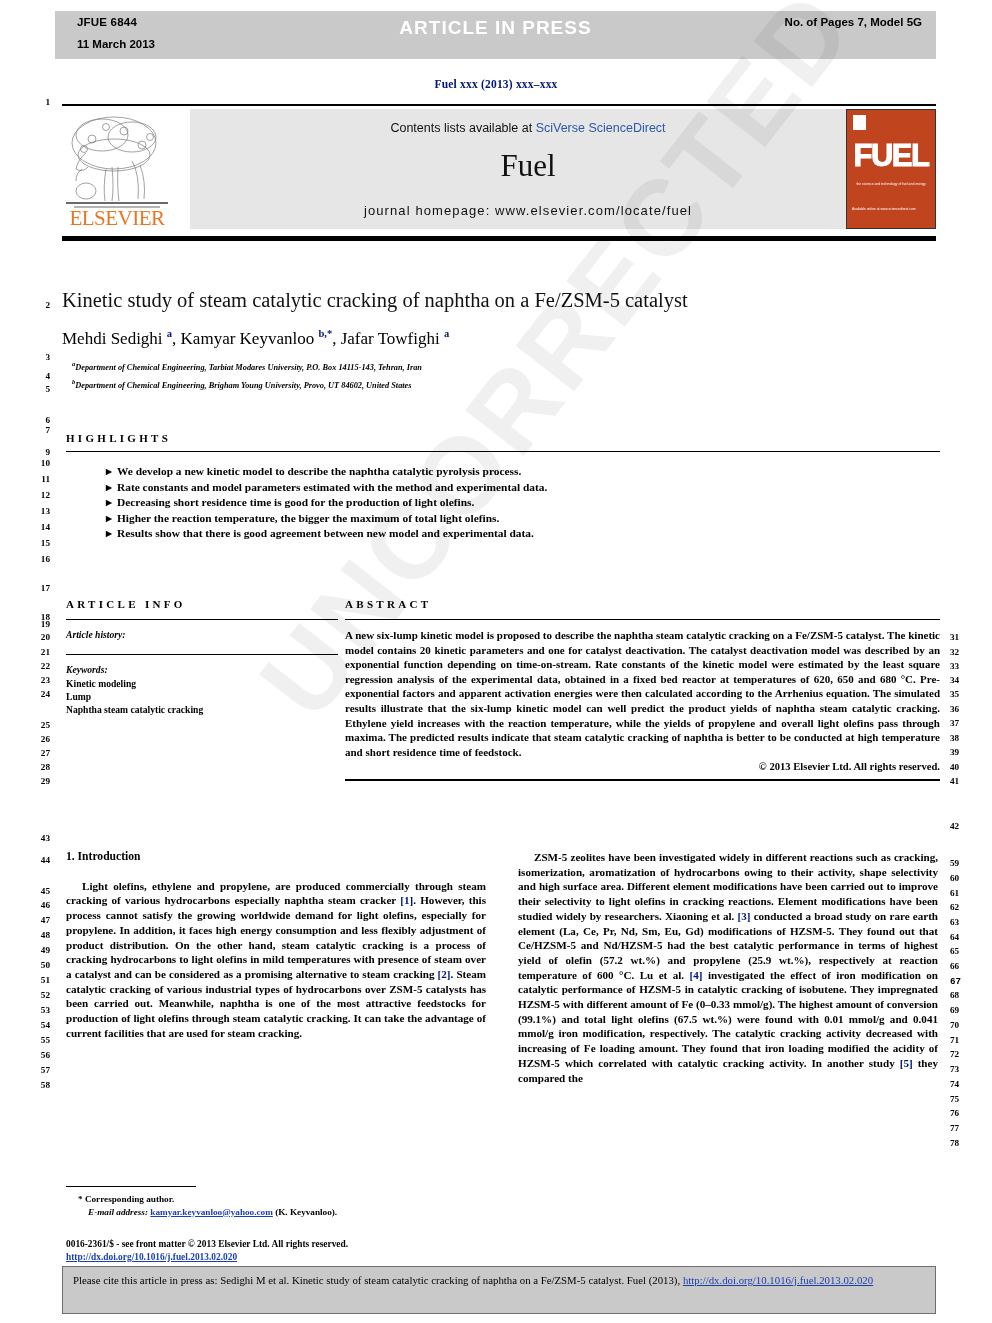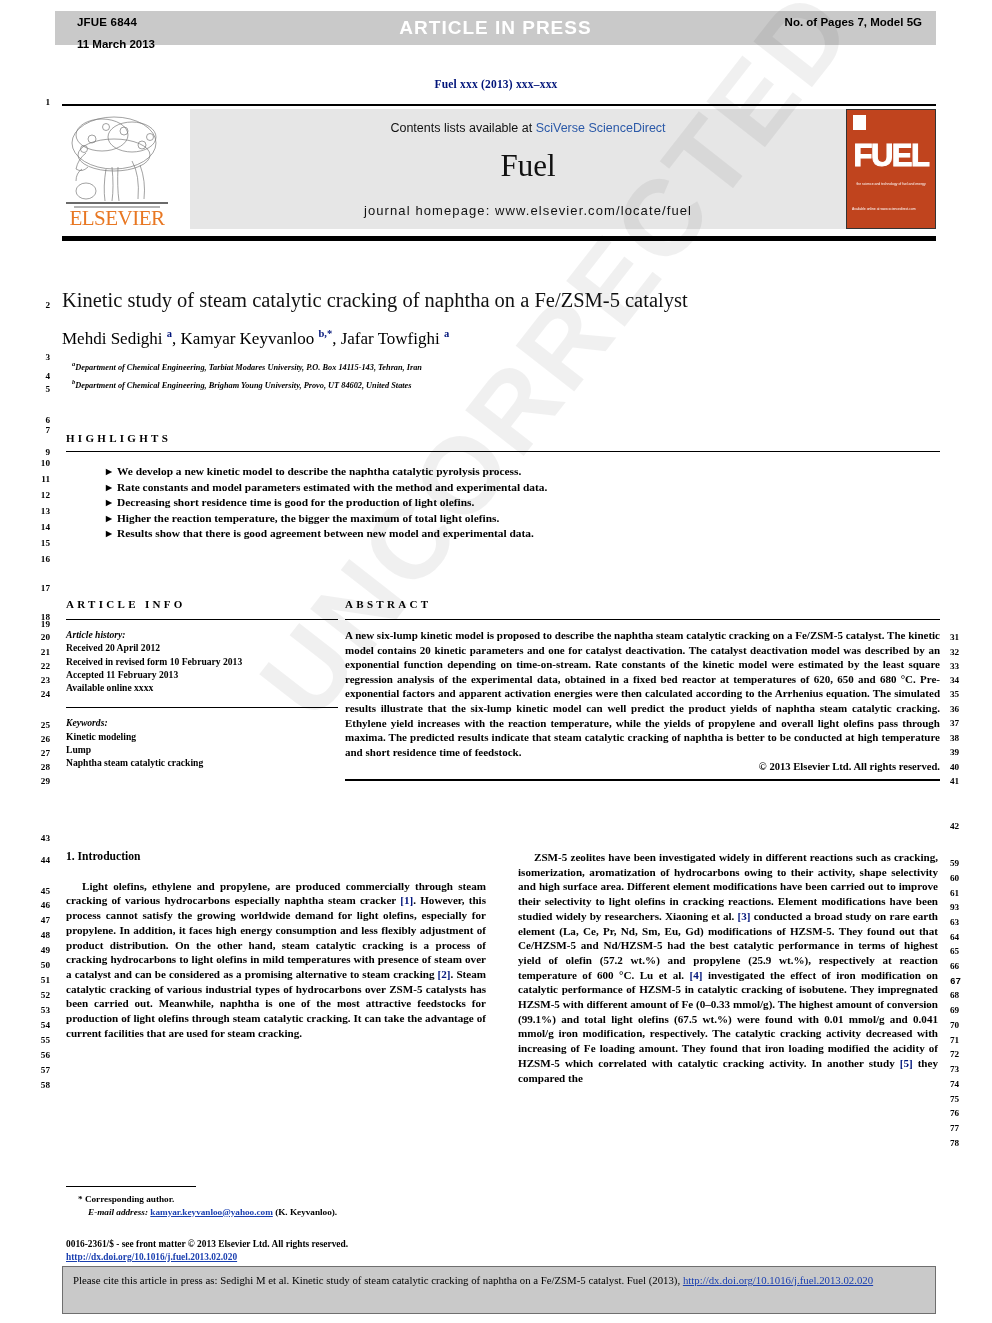--- a/index.html
+++ b/index.html
@@ -8,21 +8,21 @@
     width: 992px; height: 1323px;
     background: #ffffff;
     font-family: "Liberation Serif", serif;
     color: #000;
     position: relative;
     overflow: hidden;
   }
 
   
   .topbar {
-    position:absolute; left:55px; top:11px; width:881px; height:34px;
+    position:absolute; left:55px; top:11px; width:881px; height:48px;
     background:#c9c9c9;
     font-family:"Liberation Sans", sans-serif;
     font-weight:bold;
   }
   .topbar .jfue { position:absolute; left:22px; top:5px; font-size:11.5px; letter-spacing:.2px;}
   .topbar .jdate { position:absolute; left:22px; top:27px; font-size:11.5px; }
   .topbar .aip {
     position:absolute; left:0; right:0; top:6px; text-align:center;
     font-size:19px; color:#ffffff; letter-spacing:1px;
   }
@@ -253,26 +253,20 @@
       <li><span class="hl-arrow">▸</span><span>Higher the reaction temperature, the bigger the maximum of total light olefins.</span></li>
       <li><span class="hl-arrow">▸</span><span>Results show that there is good agreement between new model and experimental data.</span></li>
     </ul>
 </div>
 
 <div class="info-wrap">
   <div class="section-head">ARTICLE INFO</div>
   <div class="info-rule"></div>
   <div class="info-body">
     <div class="it">Article history:</div>
-    <div id="history-list">
-        <div>Received 20 April 2012</div>
-        <div>Received in revised form 10 February 2013</div>
-        <div>Accepted 11 February 2013</div>
-        <div>Available online xxxx</div>
-      </div>
   </div>
   <div class="info-rule2"></div>
   <div class="info-body">
     <div class="it">Keywords:</div>
     <div id="keyword-list">
         <div>Kinetic modeling</div>
         <div>Lump</div>
         <div>Naphtha steam catalytic cracking</div>
       </div>
   </div>
@@ -366,21 +360,21 @@
 <div class="lnum lnum-right" style="top: 704px;">36</div>
 <div class="lnum lnum-right" style="top: 718px;">37</div>
 <div class="lnum lnum-right" style="top: 733px;">38</div>
 <div class="lnum lnum-right" style="top: 747px;">39</div>
 <div class="lnum lnum-right" style="top: 762px;">40</div>
 <div class="lnum lnum-right" style="top: 776px;">41</div>
 <div class="lnum lnum-right" style="top: 821px;">42</div>
 <div class="lnum lnum-right" style="top: 858px;">59</div>
 <div class="lnum lnum-right" style="top: 873px;">60</div>
 <div class="lnum lnum-right" style="top: 888px;">61</div>
-<div class="lnum lnum-right" style="top: 902px;">93</div>
+<div class="lnum lnum-right" style="top: 902px;">62</div>
 <div class="lnum lnum-right" style="top: 917px;">63</div>
 <div class="lnum lnum-right" style="top: 932px;">64</div>
 <div class="lnum lnum-right" style="top: 946px;">65</div>
 <div class="lnum lnum-right" style="top: 961px;">66</div>
 <div class="lnum lnum-right" style="top: 976px; font-family: Liberation Mono, monospace;">67</div>
 <div class="lnum lnum-right" style="top: 990px;">68</div>
 <div class="lnum lnum-right" style="top: 1005px;">69</div>
 <div class="lnum lnum-right" style="top: 1020px;">70</div>
 <div class="lnum lnum-right" style="top: 1035px;">71</div>
 <div class="lnum lnum-right" style="top: 1049px;">72</div>

